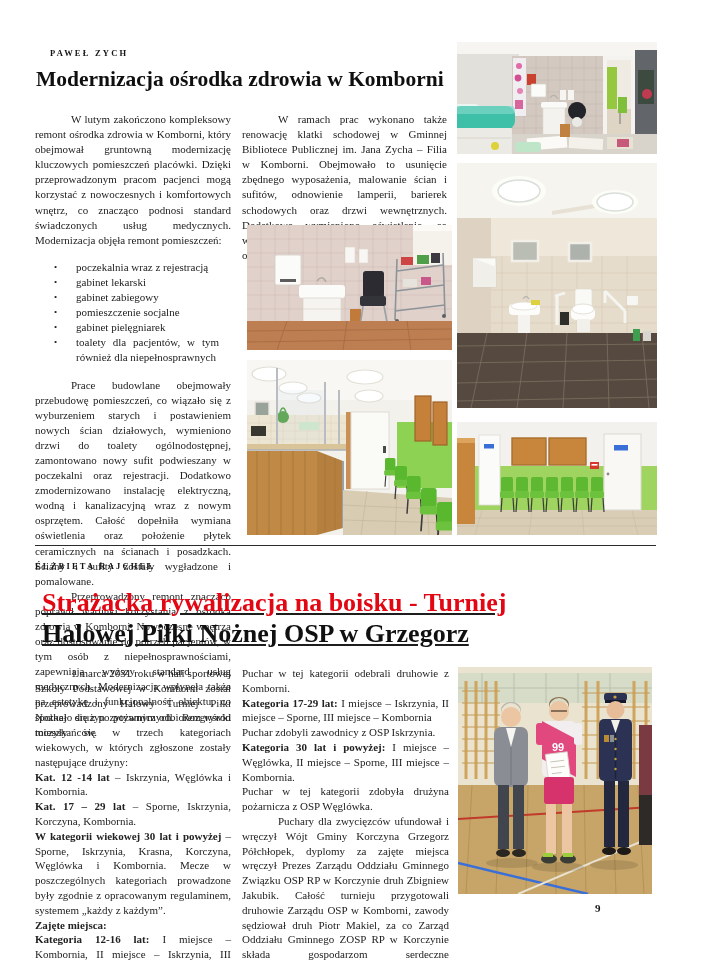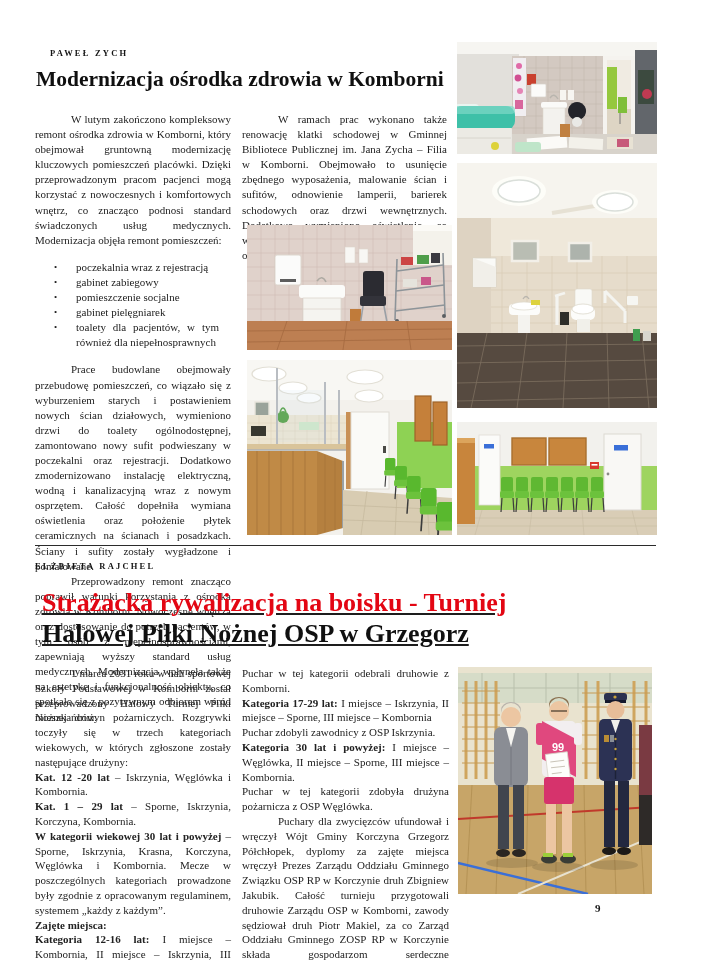--- a/index.html
+++ b/index.html
@@ -28,20 +28,21 @@
 
 <div class="page">
 
   <div class="byline" style="left:50px;top:48px;">PAWEŁ ZYCH</div>
   <h1 class="title1" style="margin:2px;">Modernizacja ośrodka zdrowia w Komborni</h1>
 
   <div class="col" style="left:35px;top:112px;width:196px;">
     <p class="ind">W lutym zakończono kompleksowy remont ośrodka zdrowia w Komborni, który obejmował gruntowną modernizację kluczowych pomieszczeń placówki. Dzięki przeprowadzonym pracom pacjenci mogą korzystać z nowoczesnych i komfortowych wnętrz, co znacząco podnosi standard świadczonych usług medycznych. Modernizacja objęła remont pomieszczeń:</p>
     <ul class="blt">
       <li>poczekalnia wraz z rejestracją</li>
+      <li>gabinet lekarski</li>
       <li>gabinet zabiegowy</li>
       <li>pomieszczenie socjalne</li>
       <li>gabinet pielęgniarek</li>
       <li>toalety dla pacjentów, w tym również dla niepełnosprawnych</li>
     </ul>
     <p class="ind">Prace budowlane obejmowały przebudowę pomieszczeń, co wiązało się z wyburzeniem starych i postawieniem nowych ścian działowych, wymieniono drzwi do toalety ogólnodostępnej, zamontowano nowy sufit podwieszany w poczekalni oraz rejestracji. Dodatkowo zmodernizowano instalację elektryczną, wodną i kanalizacyjną wraz z nowym osprzętem. Całość dopełniła wymiana oświetlenia oraz położenie płytek ceramicznych na ścianach i posadzkach. Ściany i sufity zostały wygładzone i pomalowane.</p>
     <p class="ind">Przeprowadzony remont znacząco poprawił warunki korzystania z ośrodka zdrowia w Komborni. Nowoczesne wnętrza oraz dostosowanie do potrzeb pacjentów, w tym osób z niepełnosprawnościami, zapewniają wyższy standard usług medycznych. Modernizacja wpłynęła także na estetykę i funkcjonalność obiektu, co spotkało się z pozytywnym odbiorem wśród mieszkańców.</p>
   </div>
 
   <div class="col" style="left:242px;top:112px;width:205px;">
@@ -402,22 +403,22 @@
   <div class="rule"></div>
 
   <div class="byline" style="left:35px;top:561px;">ELŻBIETA RAJCHEL</div>
   <h1 class="title2" style="margin:8px;text-decoration:underline;">
     <span class="red" id="t2red" style="color: rgb(227, 6, 19);">Strażacka rywalizacja na boisku - Turniej</span>
     <span class="blk">Halowej Piłki Nożnej OSP w Grzegorz</span>
   </h1>
 
   <div class="col a2col" style="left:35px;top:666px;width:196px;">
     <p class="ind">1 marca 2031 roku w hali sportowej Szkoły Podstawowej w Komborni został przeprowadzony Halowy Turniej Piłki Nożnej drużyn pożarniczych. Rozgrywki toczyły się w trzech kategoriach wiekowych, w których zgłoszone zostały następujące drużyny:</p>
-    <p><span class="lead">Kat. 12 -20 lat</span><span> – Iskrzynia, Węglówka i Kombornia.</span></p>
-    <p><span class="lead">Kat. 1 – 29 lat</span><span> – Sporne, Iskrzynia, Korczyna, Kombornia.</span></p>
+    <p><span class="lead">Kat. 12 -14 lat</span><span> – Iskrzynia, Węglówka i Kombornia.</span></p>
+    <p><span class="lead">Kat. 17 – 29 lat</span><span> – Sporne, Iskrzynia, Korczyna, Kombornia.</span></p>
     <p><span class="lead">W kategorii wiekowej 30 lat i powyżej</span><span> – Sporne, Iskrzynia, Krasna, Korczyna, Węglówka i Kombornia. Mecze w poszczególnych kategoriach prowadzone były zgodnie z opracowanym regulaminem, systemem „każdy z każdym”.</span></p>
     <p><span class="lead">Zajęte miejsca:</span></p>
     <p><span class="lead">Kategoria 12-16 lat:</span><span> I miejsce – Kombornia, II miejsce – Iskrzynia, III miejsce – Węglówka</span></p>
   </div>
 
   <div class="col a2col" style="left:242px;top:666px;width:207px;">
     <p>Puchar w tej kategorii odebrali druhowie z Komborni.</p>
     <p><span class="lead">Kategoria 17-29 lat:</span><span> I miejsce – Iskrzynia, II miejsce – Sporne, III miejsce – Kombornia</span></p>
     <p>Puchar zdobyli zawodnicy z OSP Iskrzynia.</p>
     <p><span class="lead">Kategoria 30 lat i powyżej:</span><span> I miejsce – Węglówka, II miejsce – Sporne, III miejsce – Kombornia.</span></p>

